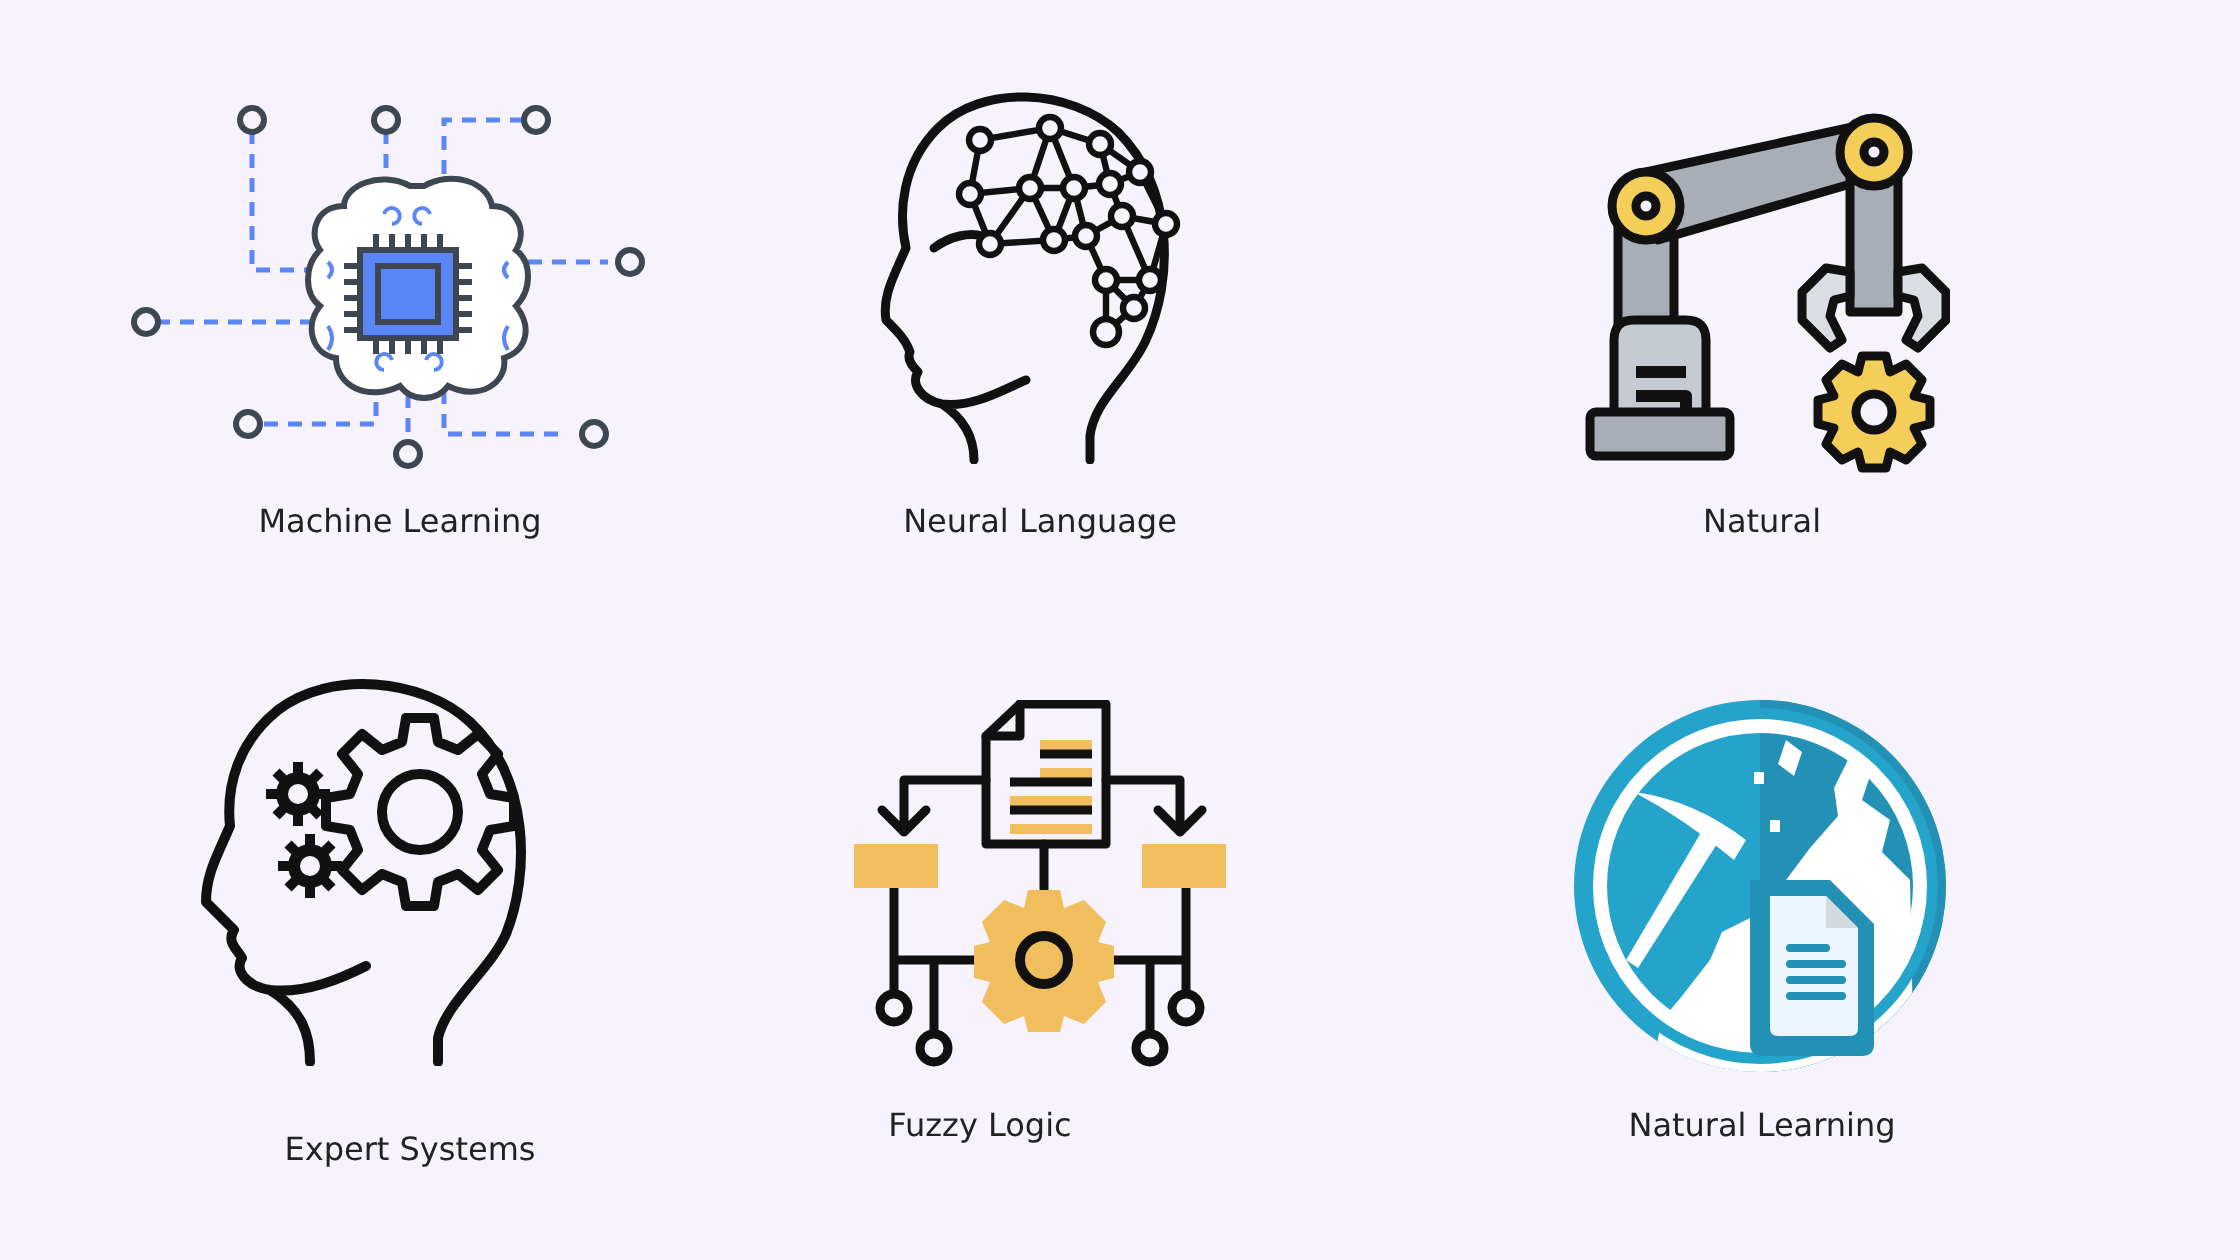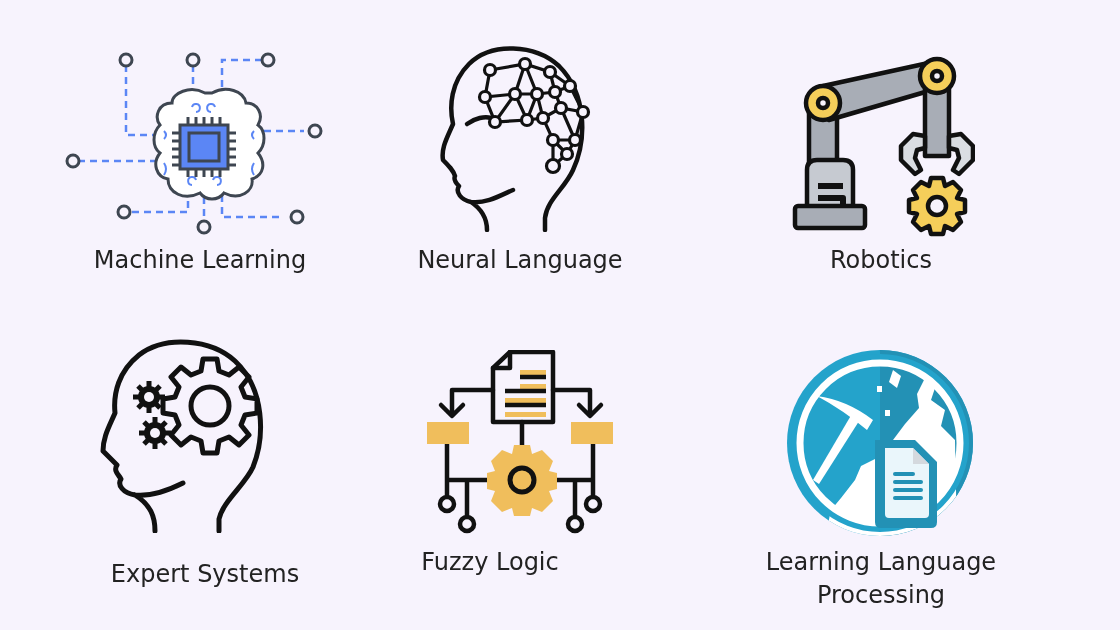--- a/index.html
+++ b/index.html
@@ -9,21 +9,21 @@
       position: relative;
       overflow: hidden;
       font-family: "DejaVu Sans", "Liberation Sans", sans-serif;
     }
     .cell { position: absolute; }
     .icon { position: absolute; }
     .label {
       position: absolute;
       text-align: center;
       color: #222222;
-      font-size: 24px;
+      font-size: 16px;
       line-height: 33px;
       white-space: nowrap;
       transform: translateX(-50%);
     }
   </style>
 </head>
 <body>
 
 <div class="cell">
   <svg class="icon" style="left:60px;top:45px" width="275" height="190" viewBox="0 0 275 190">
@@ -128,21 +128,21 @@
       <path d="M128 86 L116 98 L116 112 L130 126 L136 122 L130 110 L132 102 L140 100 L140 88 Z" fill="#DADDE2"></path>
       <path d="M176 86 L188 98 L188 112 L174 126 L168 122 L174 110 L172 102 L164 100 L164 88 Z" fill="#DADDE2"></path>
       <circle cx="38" cy="55" r="17" fill="#F5CE5A"></circle>
       <circle cx="38" cy="55" r="5" fill="#F7F3FD"></circle>
       <circle cx="152" cy="28" r="17" fill="#F5CE5A"></circle>
       <circle cx="152" cy="28" r="5" fill="#F7F3FD"></circle>
       <path d="M146 130 L158 130 L160 138 L168 134 L176 142 L172 150 L180 152 L180 164 L172 166 L176 174 L168 182 L160 178 L158 186 L146 186 L144 178 L136 182 L128 174 L132 166 L124 164 L124 152 L132 150 L128 142 L136 134 L144 138 Z" fill="#F5CE5A"></path>
       <circle cx="152" cy="158" r="9" fill="#F7F3FD"></circle>
     </g>
   </svg>
-  <div class="label" style="left:881px;top:244px">Robotics</div>
+  <div class="label" style="left:881px;top:244px">Natural</div>
 </div>
 
 <div class="cell">
   <svg class="icon" style="left:95px;top:333px" width="190" height="200" viewBox="0 0 190 200">
     <path d="M124 198 L124 186 C128 168 150 152 158 134 C170 104 170 56 140 28 C116 6 70 2 44 22 C24 38 18 60 20 80 C14 94 8 104 8 118 C14 124 18 128 22 132 C18 138 24 142 26 146 C22 152 28 160 40 162 C58 164 76 156 88 150 M40 162 C56 172 60 184 60 198" fill="none" stroke="#111" stroke-width="5" stroke-linecap="round" stroke-linejoin="round"></path>
     <g fill="none" stroke="#111" stroke-width="5" stroke-linejoin="round">
       <path d="M108 26 L122 26 L124 38 L134 42 L144 34 L154 44 L146 54 L150 64 L162 66 L162 80 L150 82 L146 92 L154 102 L144 112 L134 104 L124 108 L122 120 L108 120 L106 108 L96 104 L86 112 L76 102 L84 92 L80 82 L68 80 L68 66 L80 64 L84 54 L76 44 L86 34 L96 42 L106 38 Z"></path>
       <circle cx="115" cy="73" r="19"></circle>
     </g>
     <g fill="#111">
@@ -220,16 +220,15 @@
     <path d="M100 100 L128 100 L144 116 L144 166 Q144 170 140 170 L104 170 Q100 170 100 166 Z" fill="#EAF6FB"></path>
     <path d="M128 100 L128 116 L144 116 Z" fill="#D4D9DE"></path>
     <g fill="#2391B5">
       <rect x="108" y="124" width="22" height="4" rx="2"></rect>
       <rect x="108" y="132" width="30" height="4" rx="2"></rect>
       <rect x="108" y="140" width="30" height="4" rx="2"></rect>
       <rect x="108" y="148" width="30" height="4" rx="2"></rect>
     </g>
   </svg>
   <div class="label" style="left:881px;top:546px">
-    <div>Learning Language</div>
-    <div>Processing</div>
+    <div>Natural Learning</div>
   </div>
 </div>
 
 </body></html>

